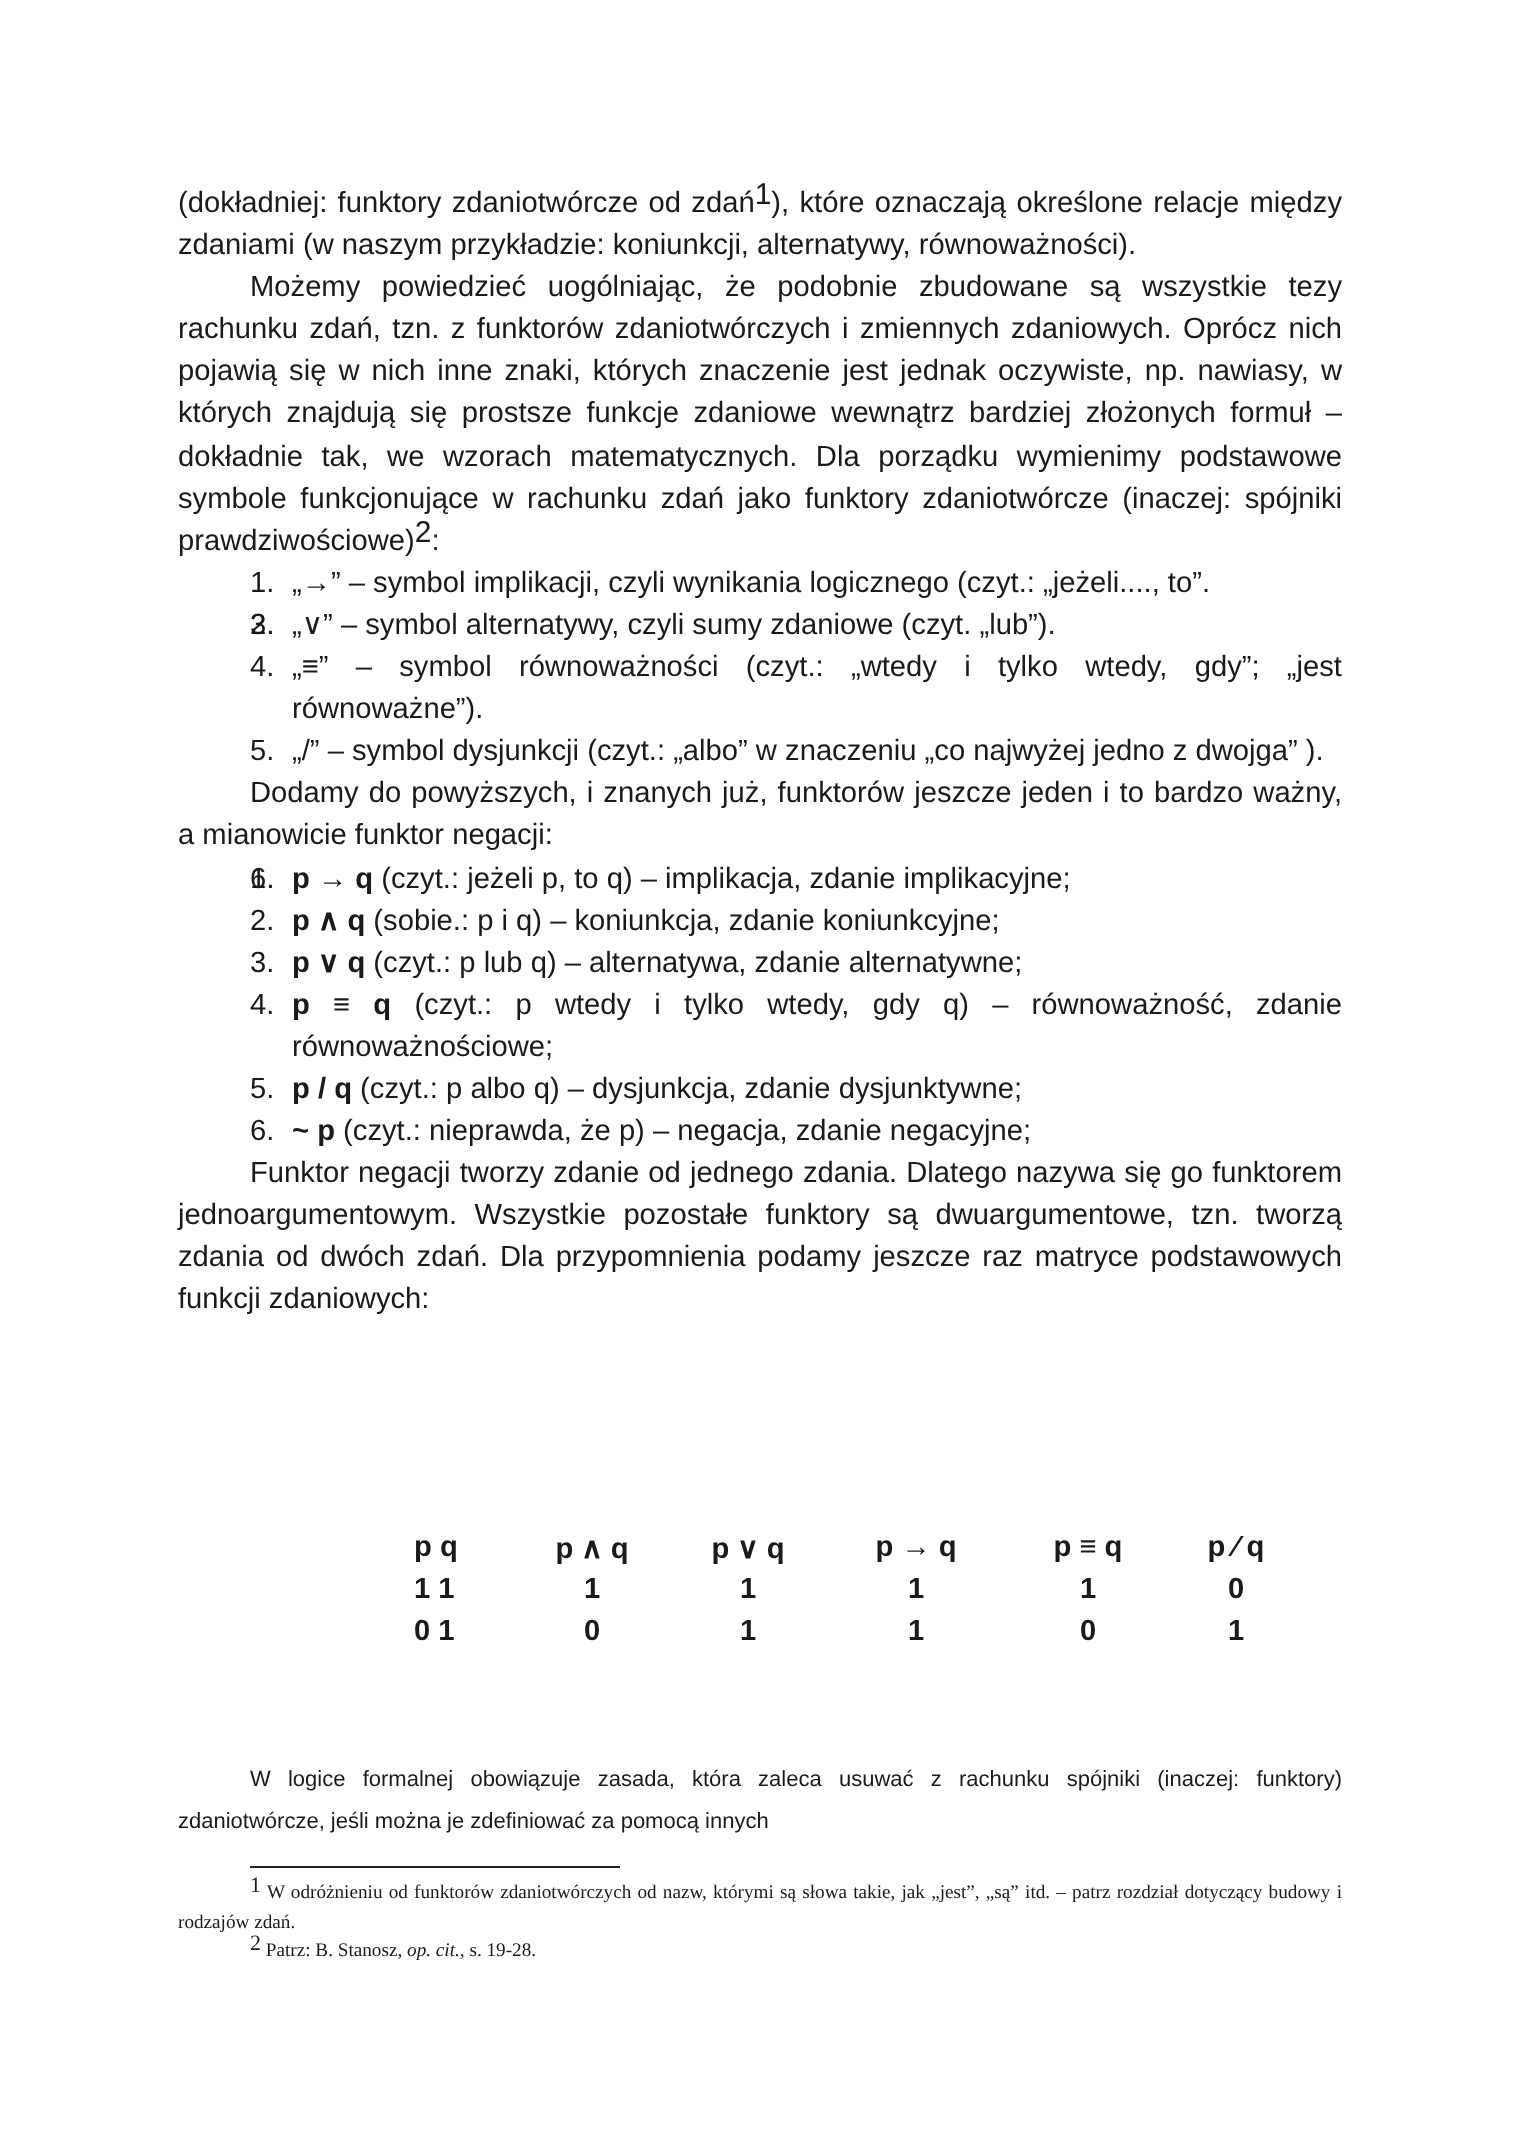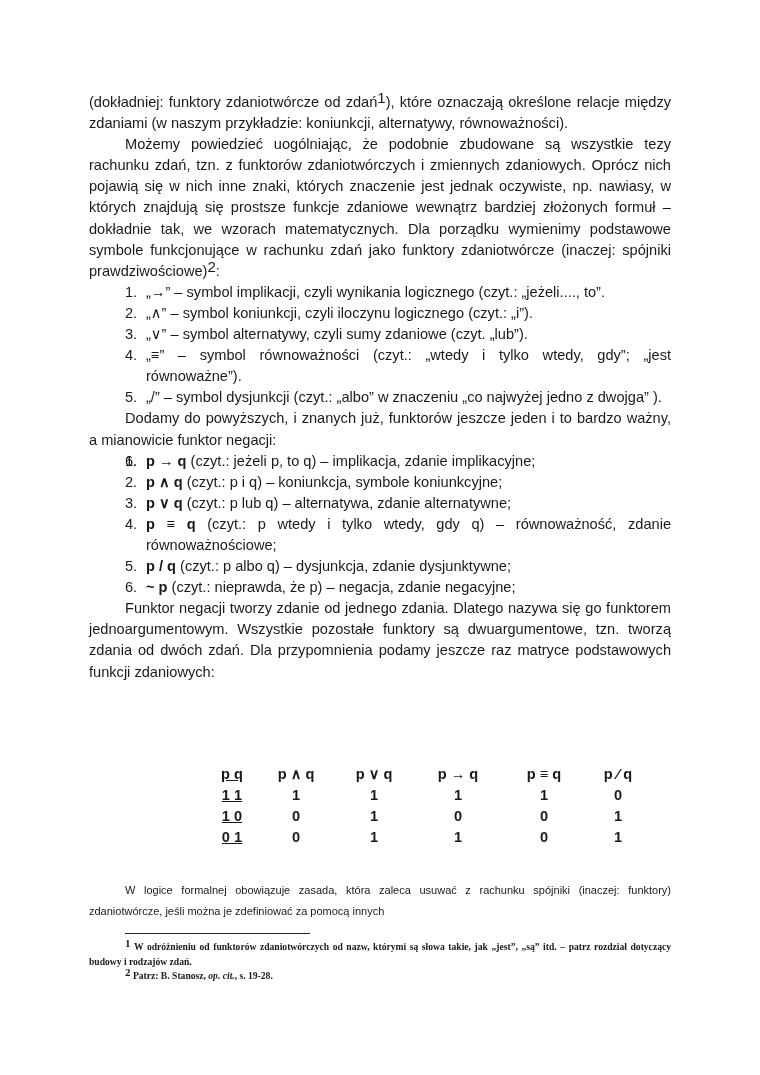--- a/index.html
+++ b/index.html
@@ -7,54 +7,54 @@
   .page { position: absolute; left: 89px; top: 92px; width: 582px; font-family: "Liberation Sans", sans-serif; font-size: 14.6px; line-height: 21.1px; }
   .p { text-align: justify; margin: 0; }
   .indent { text-indent: 36px; }
   sup.fn { font-size: 15px; vertical-align: 4px; line-height: 0; }
   .li { position: relative; padding-left: 57px; margin: 0; text-align: justify; }
   .li .num { position: absolute; left: 36px; top: 0; }
   .b { font-weight: bold; }
   .truth { position: absolute; left: 197px; top: 763px; font-family: "Liberation Sans", sans-serif; font-size: 14.6px; font-weight: bold; }
   .truth table { border-collapse: collapse; }
   .truth td { padding: 0; height: 21.2px; text-align: center; }
-  .truth td.pq { text-align: center; width: 50px; padding-left: 10px; text-decoration: underline; }
+  .truth td.pq { text-align: left; width: 50px; padding-left: 10px; }
   .truth td.c1 { width: 78px; }
   .truth td.c2 { width: 78px; }
   .truth td.c3 { width: 90px; }
   .truth td.c4 { width: 82px; }
   .truth td.c5 { width: 66px; }
   .after { position: absolute; left: 89px; top: 880px; width: 582px; font-family: "Liberation Sans", sans-serif; font-size: 11px; line-height: 21.1px; }
   .fnrule { position: absolute; left: 125px; top: 933px; width: 185px; height: 1px; background: #222; }
-  .footnotes { position: absolute; left: 89px; top: 940px; width: 582px; font-family: "Liberation Serif", serif; font-size: 9.6px; line-height: 14.5px; text-align: justify; font-weight: bold; }
+  .footnotes { position: absolute; left: 89px; top: 940px; width: 582px; font-family: "Liberation Serif", serif; font-size: 9.6px; line-height: 14.5px; text-align: justify; }
   .footnotes .fnnum { font-size: 11px; vertical-align: 3px; line-height: 0; }
   .footnotes .it { font-style: italic; }
   .footnotes p { margin: 0; }
 </style>
 </head>
 <body>
 
 <div class="page">
   <p class="p"><span>(dokładniej: funktory zdaniotwórcze od zdań</span><sup class="fn">1</sup><span>), które oznaczają określone relacje między zdaniami (w naszym przykładzie: koniunkcji, alternatywy, równoważności).</span></p>
   <p class="p indent"><span>Możemy powiedzieć uogólniając, że podobnie zbudowane są wszystkie tezy rachunku zdań, tzn. z funktorów zdaniotwórczych i zmiennych zdaniowych. Oprócz nich pojawią się w nich inne znaki, których znaczenie jest jednak oczywiste, np. nawiasy, w których znajdują się prostsze funkcje zdaniowe wewnątrz bardziej złożonych formuł – dokładnie tak, we wzorach matematycznych. Dla porządku wymienimy podstawowe symbole funkcjonujące w rachunku zdań jako funktory zdaniotwórcze (inaczej: spójniki prawdziwościowe)</span><sup class="fn">2</sup><span>:</span></p>
 
   <div>
     <p class="li"><span class="num">1.</span><span>„→” – symbol implikacji, czyli wynikania logicznego (czyt.: „jeżeli...., to”.</span></p>
-    <p class="li"><span class="num">2.</span><span>„∧” – symbol koniunkcji, czyli iloczynu logicznego (czyt.: „i”).</span></p>
+    <p class="li"><span class="num">2.</span></p>
     <p class="li"><span class="num">3.</span><span>„∨” – symbol alternatywy, czyli sumy zdaniowe (czyt. „lub”).</span></p>
     <p class="li"><span class="num">4.</span><span>„≡” – symbol równoważności (czyt.: „wtedy i tylko wtedy, gdy”; „jest równoważne”).</span></p>
     <p class="li"><span class="num">5.</span><span>„/” – symbol dysjunkcji (czyt.: „albo” w znaczeniu „co najwyżej jedno z dwojga” ).</span></p>
   </div>
 
   <p class="p indent">Dodamy do powyższych, i znanych już, funktorów jeszcze jeden i to bardzo ważny, a mianowicie funktor negacji:</p>
   <p class="li"><span class="num">6.</span></p>
 
   <div>
     <p class="li"><span class="num">1.</span><span class="b">p → q</span><span> (czyt.: jeżeli p, to q) – implikacja, zdanie implikacyjne;</span></p>
-    <p class="li"><span class="num">2.</span><span class="b">p ∧ q</span><span> (czyt.: p i q) – koniunkcja, symbole koniunkcyjne;</span></p>
+    <p class="li"><span class="num">2.</span><span class="b">p ∧ q</span><span> (sobie.: p i q) – koniunkcja, zdanie koniunkcyjne;</span></p>
     <p class="li"><span class="num">3.</span><span class="b">p ∨ q</span><span> (czyt.: p lub q) – alternatywa, zdanie alternatywne;</span></p>
     <p class="li"><span class="num">4.</span><span class="b">p ≡ q</span><span> (czyt.: p wtedy i tylko wtedy, gdy q) – równoważność, zdanie równoważnościowe;</span></p>
     <p class="li"><span class="num">5.</span><span class="b">p / q</span><span> (czyt.: p albo q) – dysjunkcja, zdanie dysjunktywne;</span></p>
     <p class="li"><span class="num">6.</span><span class="b">~ p</span><span> (czyt.: nieprawda, że p) – negacja, zdanie negacyjne;</span></p>
   </div>
 
   <p class="p indent">Funktor negacji tworzy zdanie od jednego zdania. Dlatego nazywa się go funktorem jednoargumentowym. Wszystkie pozostałe funktory są dwuargumentowe, tzn. tworzą zdania od dwóch zdań. Dla przypomnienia podamy jeszcze raz matryce podstawowych funkcji zdaniowych:</p>
 </div>
 
 <div class="truth">
@@ -70,28 +70,20 @@
     </tr>
     <tr>
       <td class="pq">1 1</td>
       <td class="c1">1</td>
       <td class="c2">1</td>
       <td class="c3">1</td>
       <td class="c4">1</td>
       <td class="c5">0</td>
     </tr>
     <tr>
-      <td class="pq">1 0</td>
-      <td class="c1">0</td>
-      <td class="c2">1</td>
-      <td class="c3">0</td>
-      <td class="c4">0</td>
-      <td class="c5">1</td>
-    </tr>
-    <tr>
       <td class="pq">0 1</td>
       <td class="c1">0</td>
       <td class="c2">1</td>
       <td class="c3">1</td>
       <td class="c4">0</td>
       <td class="c5">1</td>
     </tr>
   </tbody>
     </table>
 </div>

